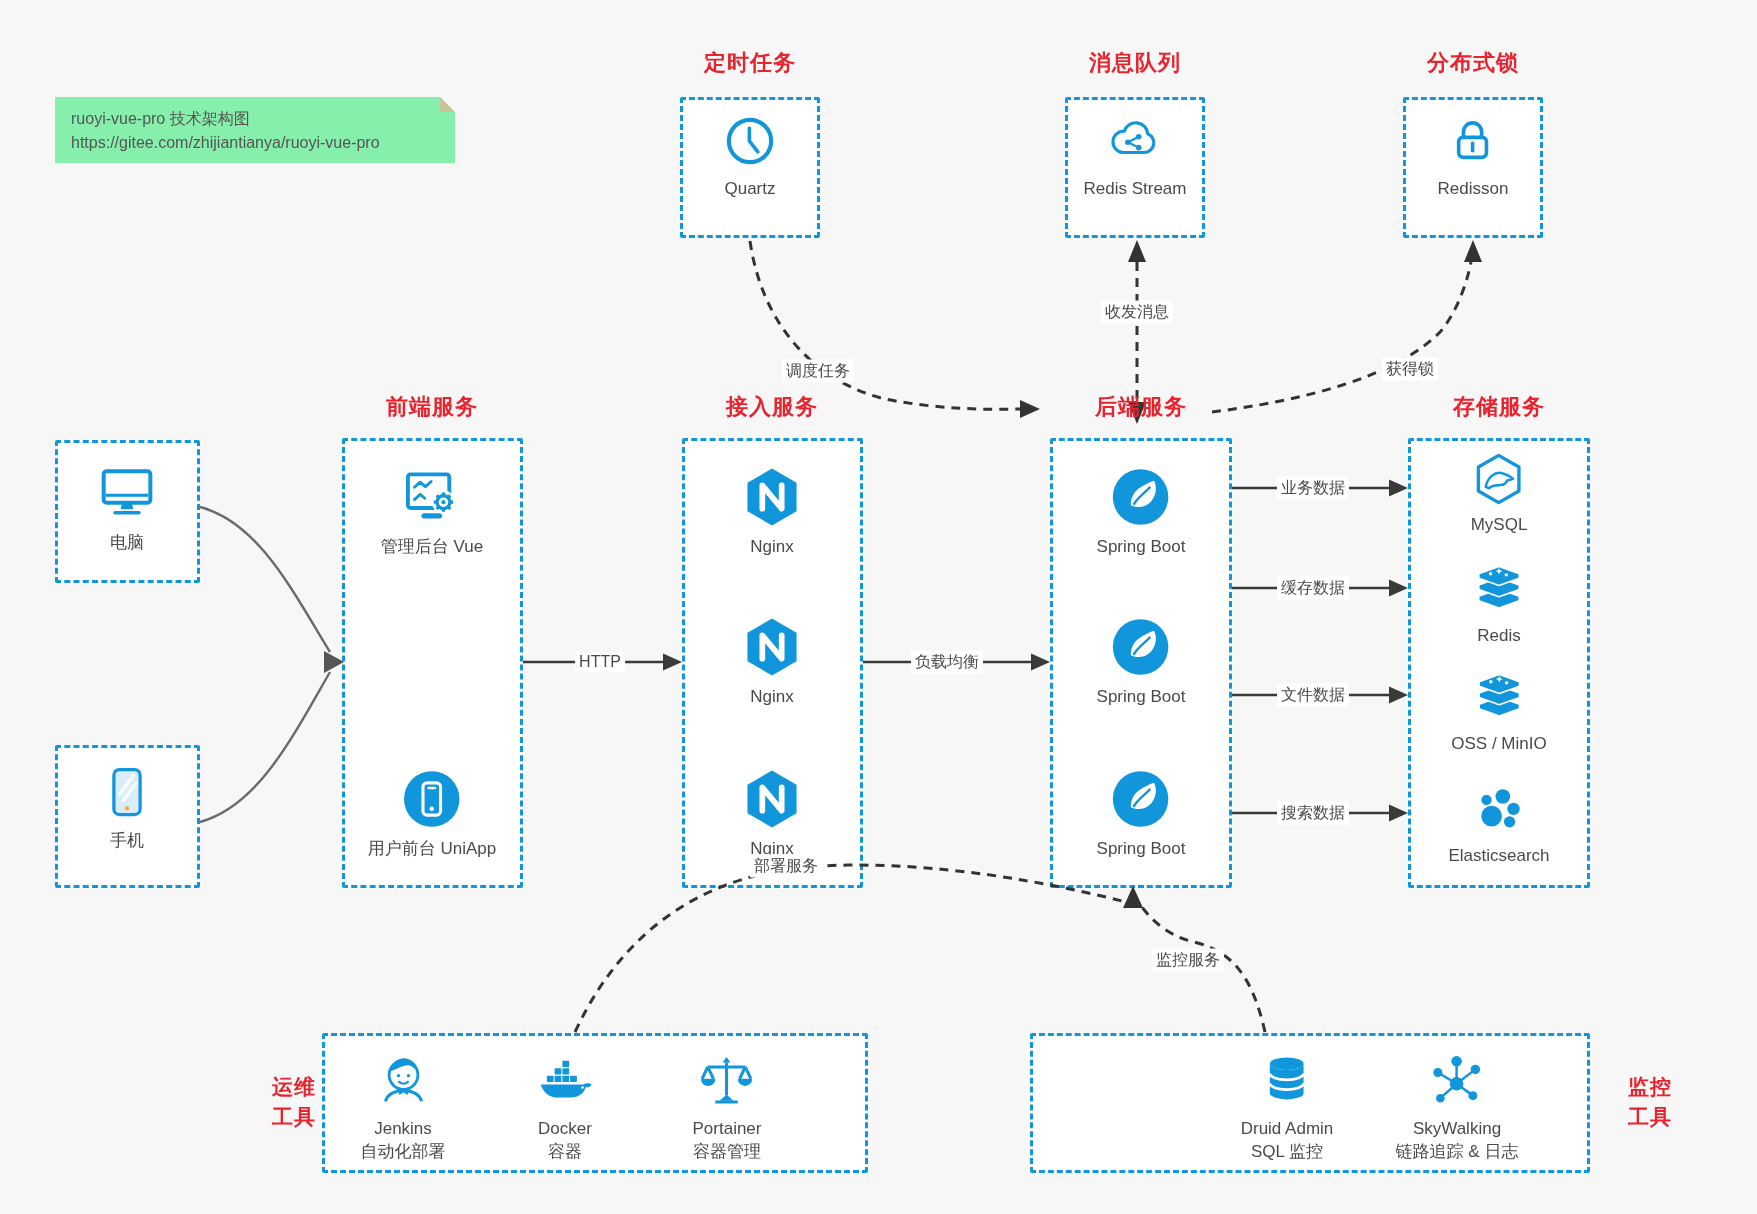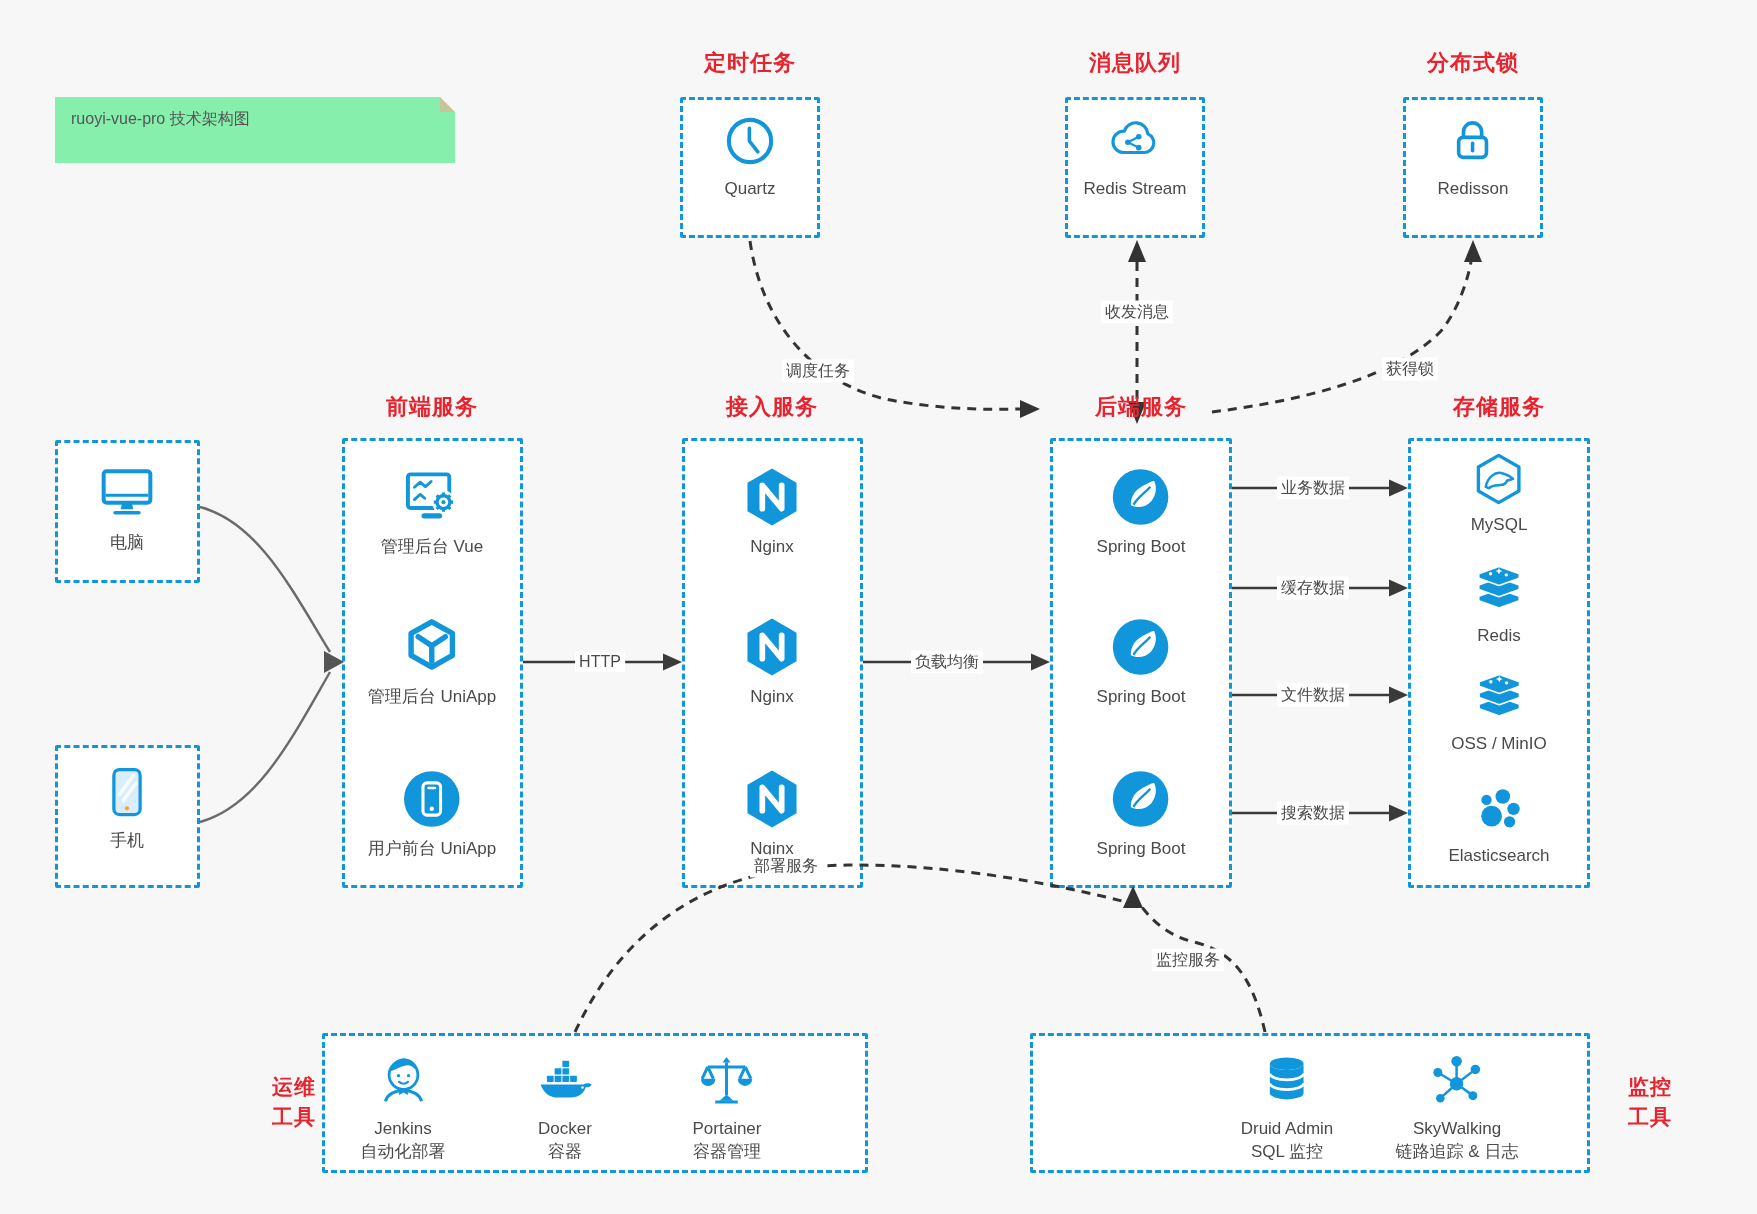--- a/index.html
+++ b/index.html
@@ -163,20 +163,21 @@
           <circle cx="39" cy="15.5" r="3.8"></circle>
           <circle cx="11" cy="38.5" r="3.4"></circle>
           <circle cx="37" cy="36.5" r="3.6"></circle>
         </g>
       </symbol>
     </defs>
   </svg>
 
   <div class="note">
     <div class="nline">ruoyi-vue-pro 技术架构图</div>
+    <div class="nline">https://gitee.com/zhijiantianya/ruoyi-vue-pro</div>
   </div>
 
   <div class="gtitle" style="left:750px;top:48px">定时任务</div>
   <div class="gtitle" style="left:1135px;top:48px">消息队列</div>
   <div class="gtitle" style="left:1473px;top:48px">分布式锁</div>
   <div class="gtitle" style="left:432px;top:392px">前端服务</div>
   <div class="gtitle" style="left:772px;top:392px">接入服务</div>
   <div class="gtitle" style="left:1141px;top:392px">后端服务</div>
   <div class="gtitle" style="left:1499px;top:392px">存储服务</div>
 
@@ -231,26 +232,20 @@
         <use href="#i-mobile"></use>
       </svg>
     <div class="lbl">手机</div>
   </div>
 
   <div class="node" style="left:432px;top:466px">
     <svg width="62" height="62" viewBox="0 0 48 48">
         <use href="#i-adminvue"></use>
       </svg>
     <div class="lbl">管理后台 Vue</div>
-  </div>
-  <div class="node" style="left:432px;top:616px">
-    <svg width="62" height="62" viewBox="0 0 48 48">
-        <use href="#i-unicube"></use>
-      </svg>
-    <div class="lbl">管理后台 UniApp</div>
   </div>
   <div class="node" style="left:432px;top:768px">
     <svg width="62" height="62" viewBox="0 0 48 48">
         <use href="#i-userapp"></use>
       </svg>
     <div class="lbl">用户前台 UniApp</div>
   </div>
 
   <div class="node" style="left:772px;top:466px">
     <svg width="62" height="62" viewBox="0 0 48 48">

